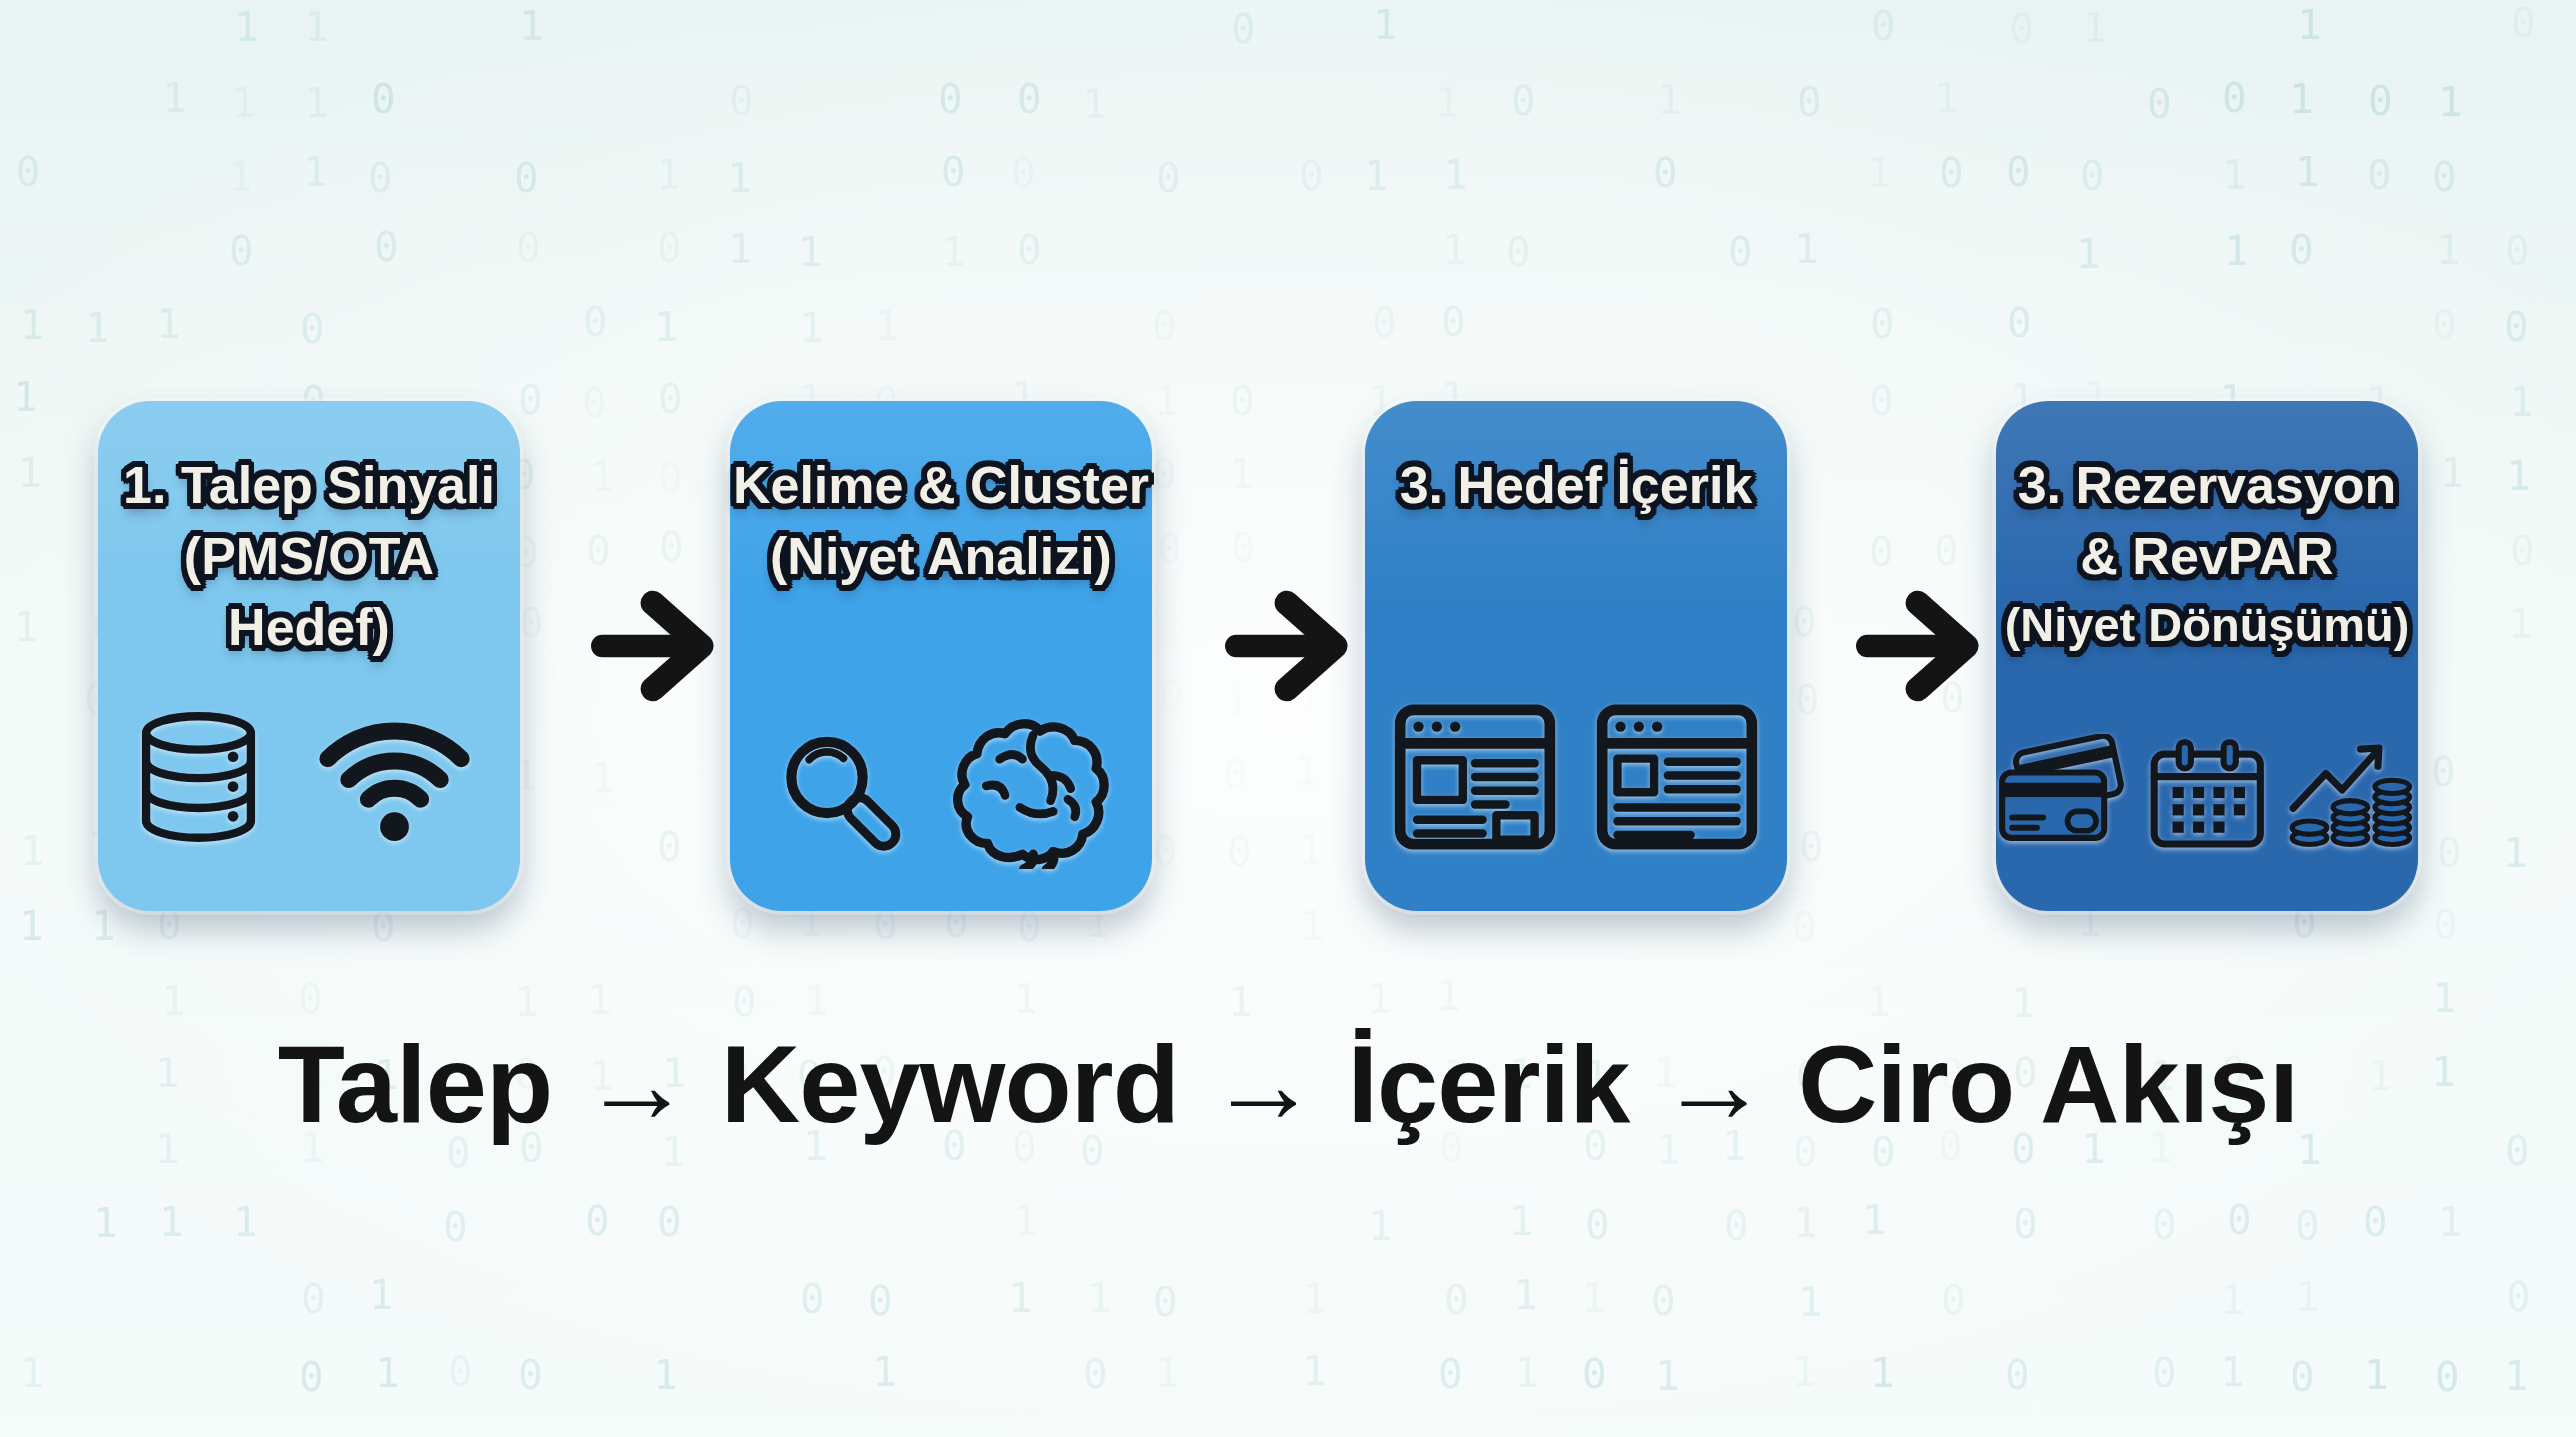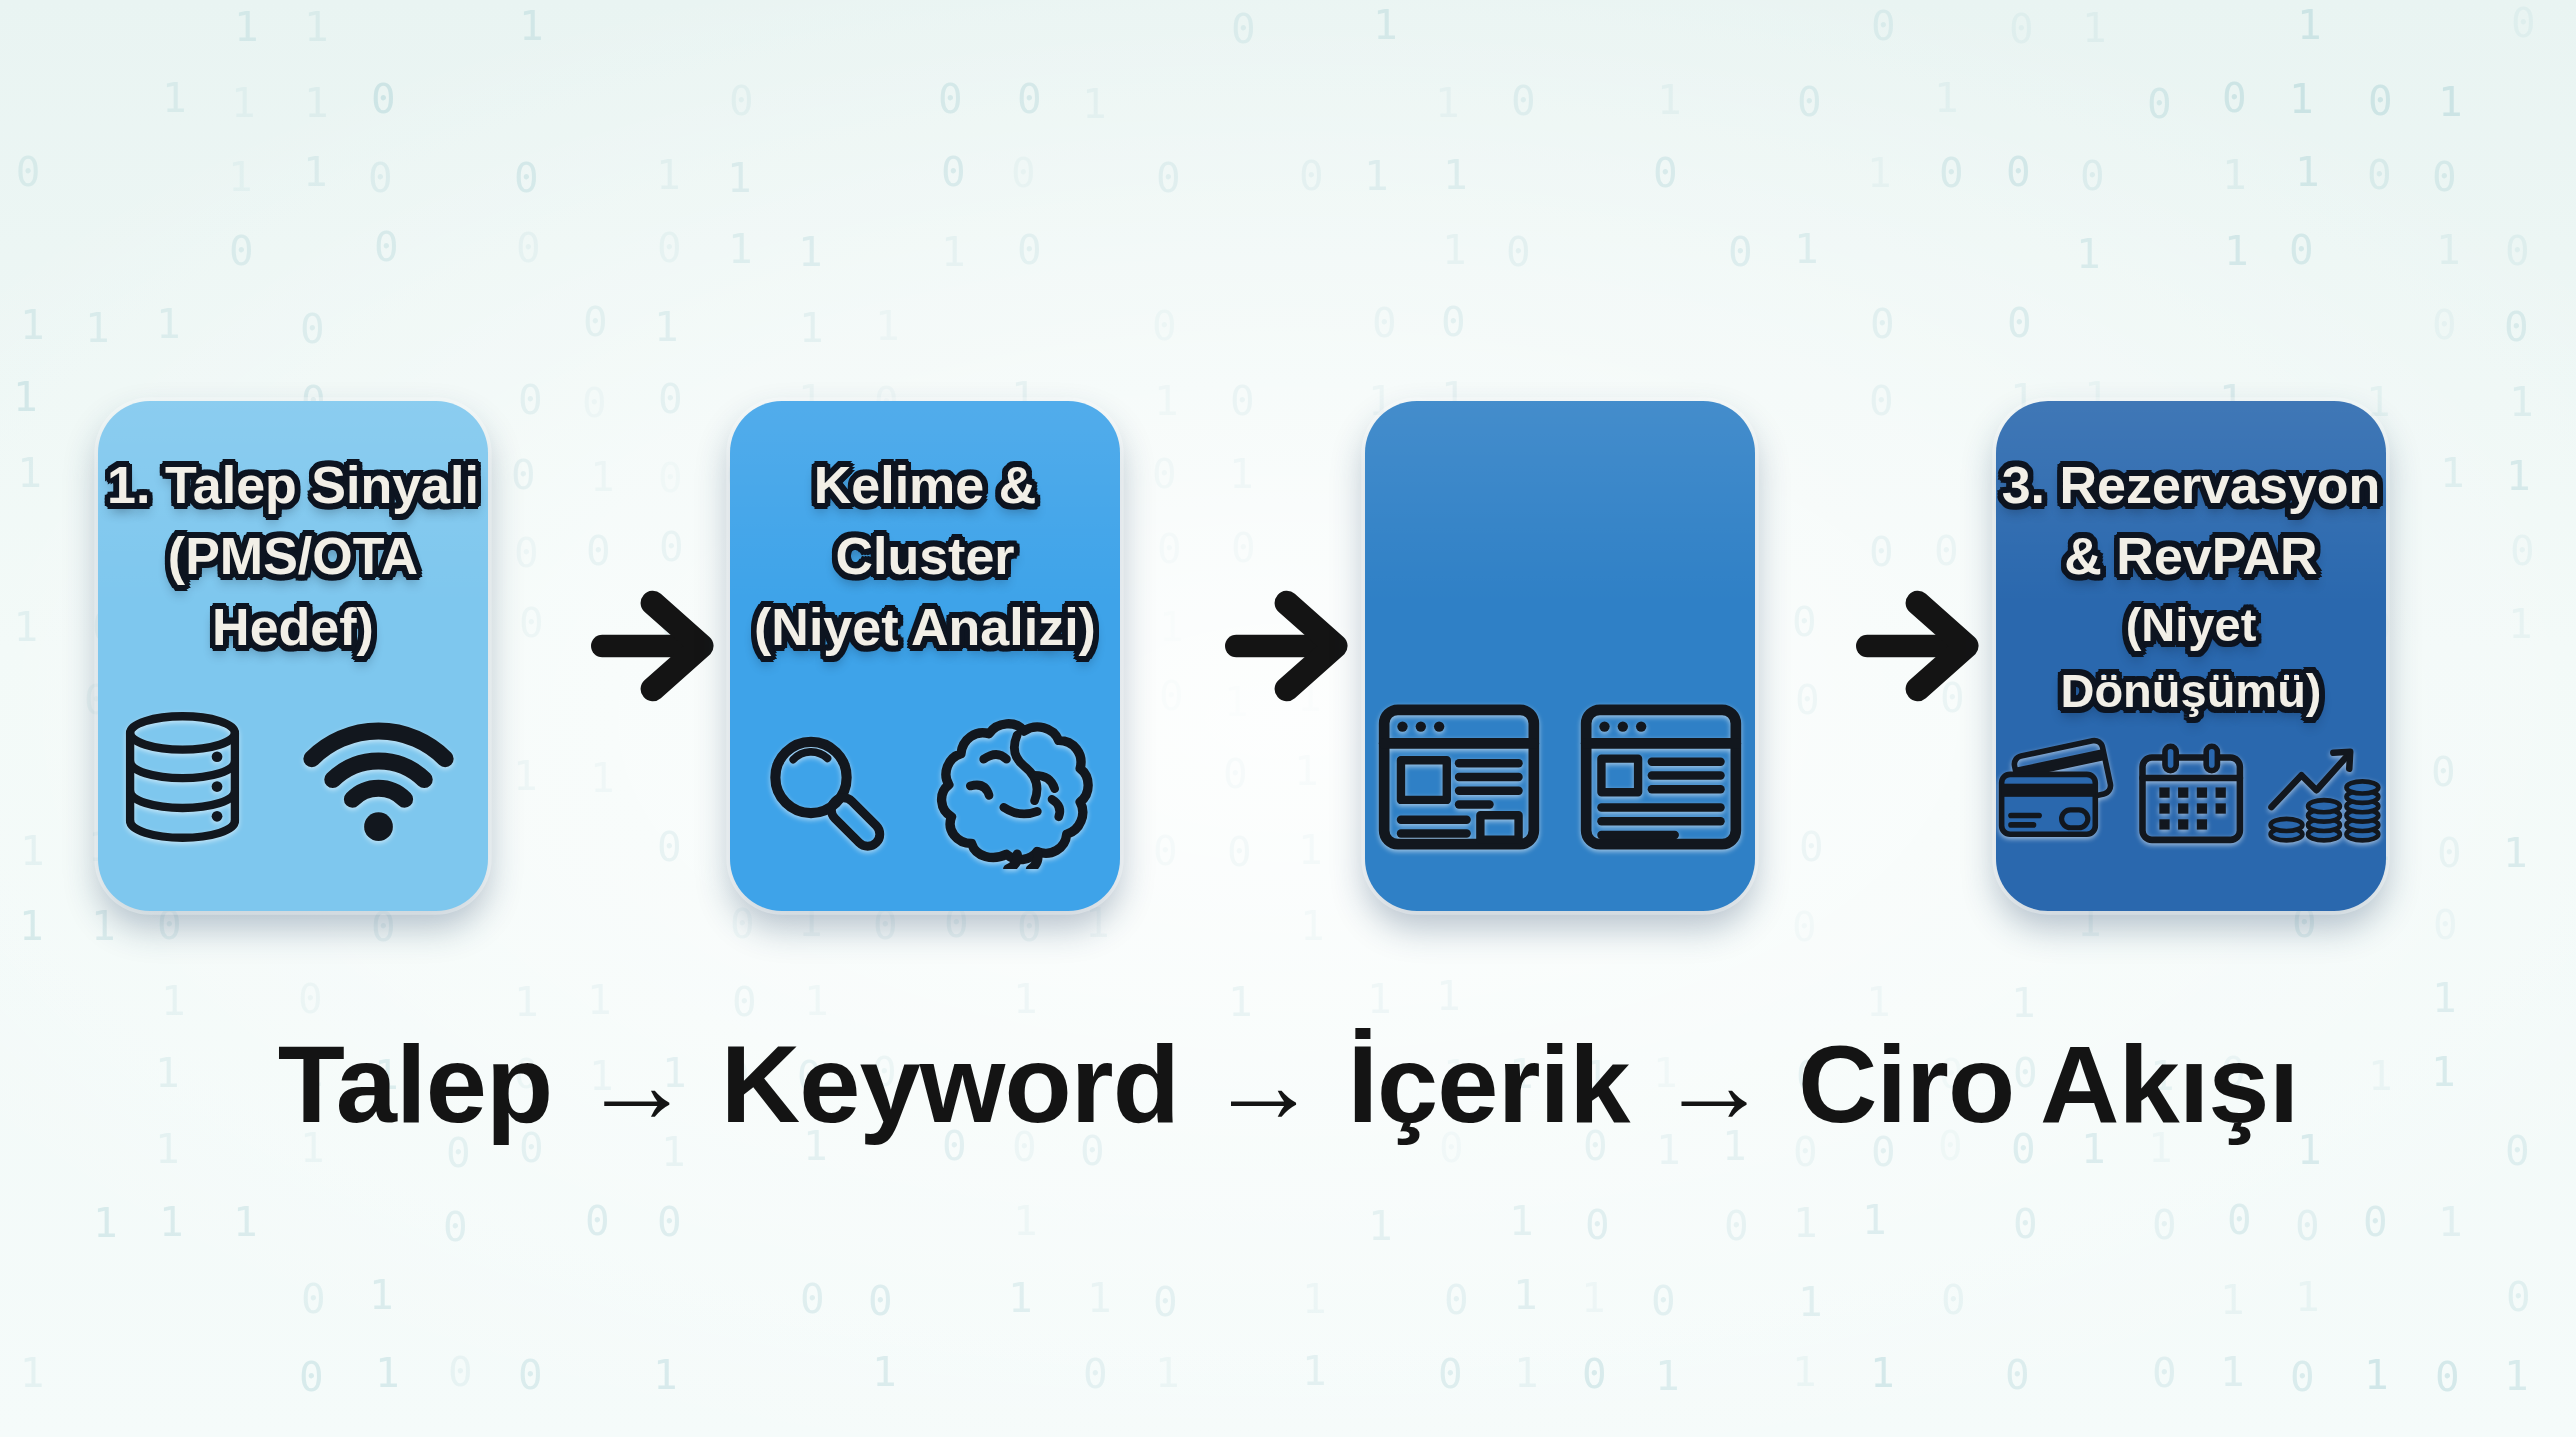--- a/index.html
+++ b/index.html
@@ -13,21 +13,21 @@
     position:absolute;font-family:"DejaVu Sans Mono",monospace;
     font-size:41px;font-weight:400;line-height:1;user-select:none;
   }
   #bg-wash{
     position:absolute;inset:0;z-index:1;
     background:radial-gradient(ellipse 62% 55% at 50% 50%, rgba(255,255,255,0.85) 0%, rgba(255,255,255,0.35) 60%, rgba(255,255,255,0) 100%);
   }
   #diagram{position:absolute;inset:0;z-index:2;}
 
   .flow-box{
-    position:absolute;top:401px;width:390px;height:510px;border-radius:52px;
+    position:absolute;top:401px;width:422px;height:510px;border-radius:52px;
     background-color:var(--box-color,#4aa3e0);
     box-shadow:0 0 0 3.7px rgba(255,255,255,0.30), 0 17px 34px rgba(25,60,95,0.30);
   }
   .flow-box::before{
     content:"";position:absolute;inset:0;border-radius:52px;
     background:linear-gradient(180deg,rgba(255,255,255,0.10),rgba(255,255,255,0) 40%);
     pointer-events:none;
   }
   #box-1{left:98px;}
   #box-2{left:730px;}
@@ -476,20 +476,21 @@
     </div>
   </div>
 
   <svg class="flow-arrow" id="arrow-2" viewBox="0 0 140 124" style="color: rgb(20, 20, 20);">
     <line x1="12" y1="62" x2="100" y2="62" stroke="currentColor" stroke-width="24" stroke-linecap="round"></line>
     <path d="M66 16 L118 62 L66 108" fill="none" stroke="currentColor" stroke-width="26" stroke-linecap="round" stroke-linejoin="round"></path>
   </svg>
 
   <div class="flow-box" id="box-3" style="--box-color: #2f80c6;">
     <div class="box-title">
+      <span class="line">3. Hedef İçerik</span>
     </div>
     <div class="icon-row" style="gap:34px;">
       <svg class="icon-svg" width="168" height="154" viewBox="0 0 110 100">
         <rect class="ic" x="6" y="6" width="98" height="88" rx="9" stroke-width="7"></rect>
         <line class="ic" x1="6" y1="28" x2="104" y2="28" stroke-width="7"></line>
         <circle class="ic-fill" cx="18" cy="17" r="3.4"></circle>
         <circle class="ic-fill" cx="30" cy="17" r="3.4"></circle>
         <circle class="ic-fill" cx="42" cy="17" r="3.4"></circle>
         <rect class="ic" x="17" y="39" width="30" height="26" stroke-width="5.5"></rect>
         <line class="ic" x1="55" y1="41" x2="94" y2="41" stroke-width="5.5"></line>

